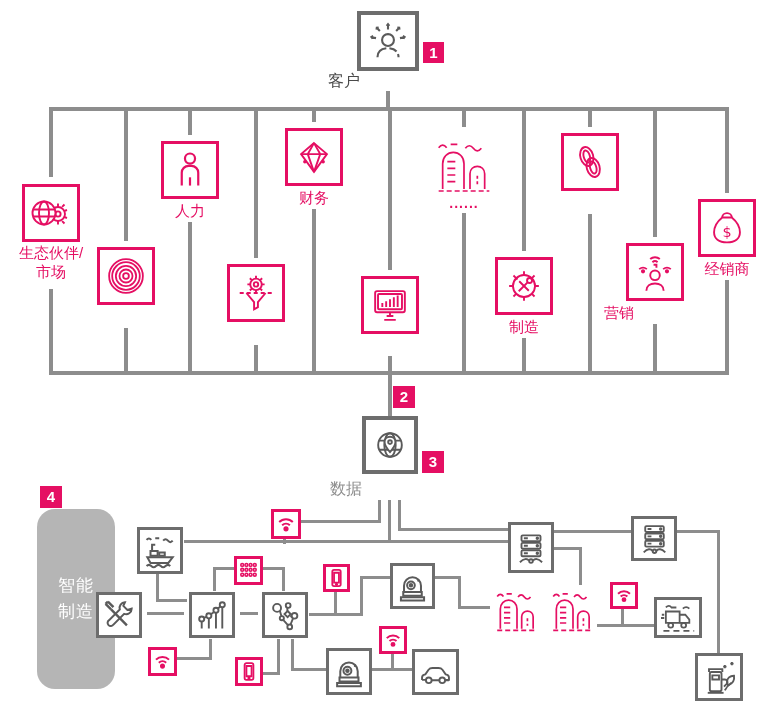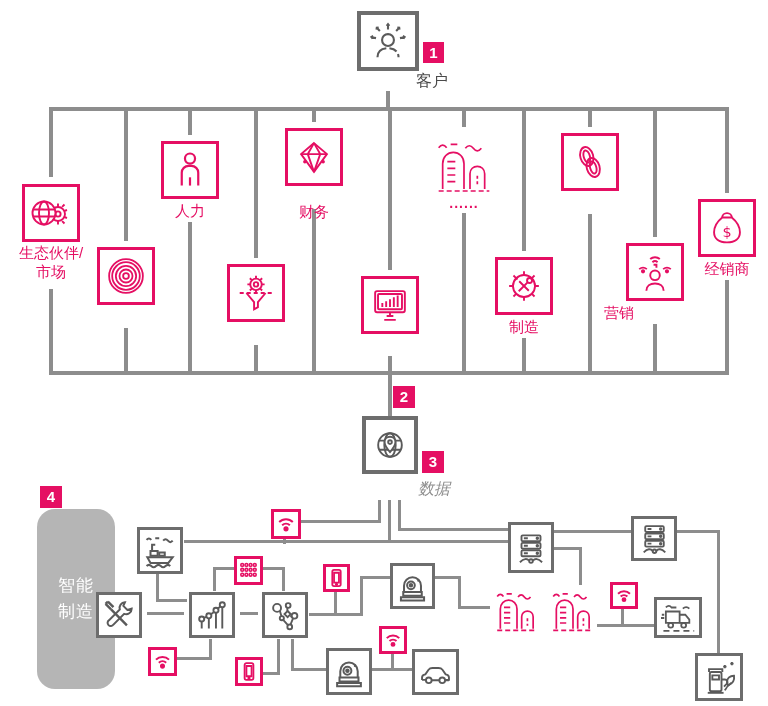--- a/index.html
+++ b/index.html
@@ -3,21 +3,21 @@
 <meta charset="utf-8">
 <style>
   html,body{margin:0;padding:0;background:#fff;font-family:"Liberation Sans",sans-serif;}
   #stage{position:relative;width:768px;height:706px;background:#fff;overflow:hidden;}
   .ln{position:absolute;background:#8d8d8d;}
   .cbox{position:absolute;width:58px;height:58px;border:3px solid #e50f63;box-sizing:border-box;background:#fff;display:flex;align-items:center;justify-content:center;}
   .gbig{position:absolute;border:4px solid #6d6d6d;box-sizing:border-box;background:#fff;display:flex;align-items:center;justify-content:center;}
   .gsm{position:absolute;border:3px solid #6d6d6d;box-sizing:border-box;background:#fff;display:flex;align-items:center;justify-content:center;}
   .psm{position:absolute;border:3px solid #e50f63;box-sizing:border-box;background:#fff;display:flex;align-items:center;justify-content:center;}
   .clabel{position:absolute;width:120px;text-align:center;color:#e50f63;font-size:15px;line-height:19px;white-space:pre-line;}
-  .glabel{position:absolute;width:120px;text-align:right;font-size:16px;}
+  .glabel{position:absolute;width:120px;text-align:left;font-size:16px;}
   .badge{position:absolute;width:21px;height:21px;background:#e50f63;color:#fff;font-size:15px;font-weight:bold;line-height:21px;text-align:center;}
   .pink{color:#e50f63;} .gry{color:#5a5a5a;}
   .panel{position:absolute;left:37px;top:509px;width:78px;height:180px;background:#b5b5b5;border-radius:18px;display:flex;align-items:center;justify-content:center;color:#fff;font-size:17px;line-height:26px;letter-spacing:1px;white-space:pre-line;text-align:center;}
   .dots{font-weight:bold;letter-spacing:1px;font-size:14px;}
   svg{display:block;}
   svg *{vector-effect:non-scaling-stroke;}
 </style>
 </head>
 <body>
 
@@ -107,21 +107,21 @@
   </div>
 
   <div class="cbox" style="left:285px;top:128px;">
     <svg width="46" height="46" viewBox="0 0 48 48" class="pink" fill="none" stroke="currentColor" stroke-width="1.9">
       <path d="M24 9.5L37.5 21 24 39.5 10.5 21z"></path>
       <path d="M10.5 21h27M24 9.5L17.5 21 24 39.5M24 9.5L30.5 21 24 39.5"></path>
       <circle cx="14.5" cy="29" r="0.9" fill="currentColor"></circle>
         <circle cx="33.5" cy="29" r="0.9" fill="currentColor"></circle>
     </svg>
   </div>
-  <div class="clabel" style="left:254px;top:188px;margin-top:14px;">财务</div>
+  <div class="clabel" style="left:254px;top:188px;">财务</div>
 
   <div class="cbox" style="left:361px;top:276px;">
     <svg width="46" height="46" viewBox="0 0 48 48" class="pink" fill="none" stroke="currentColor" stroke-width="1.9">
       <rect x="8.5" y="9.5" width="31" height="22" rx="2"></rect>
       <rect x="11.5" y="12.5" width="25" height="16" rx="1"></rect>
       <path d="M16 26v-4M20 26v-6M24 26v-8M28 26v-10M32 26v-12"></path>
       <path d="M24 31.5v4M18 39.5h12M20.5 35.5h7"></path>
     </svg>
   </div>
 
@@ -186,21 +186,21 @@
   <div class="gbig" style="left:362px;top:416px;width:56px;height:58px;">
     <svg width="42" height="42" viewBox="0 0 48 48" class="gry" fill="none" stroke="currentColor" stroke-width="1.9">
       <circle cx="24" cy="24" r="13.5"></circle>
       <ellipse cx="24" cy="24" rx="6.5" ry="13.5"></ellipse>
       <path d="M11.5 19h25M11.5 29.5h25"></path>
       <path d="M24 14.5c-3.6 0-6.2 2.7-6.2 6.2 0 4.6 6.2 11.3 6.2 11.3s6.2-6.7 6.2-11.3c0-3.5-2.6-6.2-6.2-6.2z" fill="#fff"></path>
       <circle cx="24" cy="20.7" r="2.1"></circle>
     </svg>
   </div>
   <div class="badge" style="left:422px;top:451px;width:22px;height:22px;line-height:22px;">3</div>
-  <div class="glabel" style="left:330px;top:479px;color:#8d8d8d;font-style:italic;">数据</div>
+  <div class="glabel" style="left:330px;top:479px;color:#8d8d8d;">数据</div>
 
   <div class="ln" style="left:378px;top:500px;width:3px;height:23px;"></div>
   <div class="ln" style="left:301px;top:520px;width:80px;height:3px;"></div>
   <div class="ln" style="left:388px;top:500px;width:3px;height:43px;"></div>
   <div class="ln" style="left:184px;top:540px;width:324px;height:3px;"></div>
   <div class="ln" style="left:398px;top:500px;width:3px;height:31px;"></div>
   <div class="ln" style="left:400px;top:528px;width:108px;height:3px;"></div>
   <div class="ln" style="left:283px;top:539px;width:3px;height:5px;"></div>
 
   <div class="badge" style="left:40px;top:486px;width:22px;height:22px;line-height:22px;">4</div>

